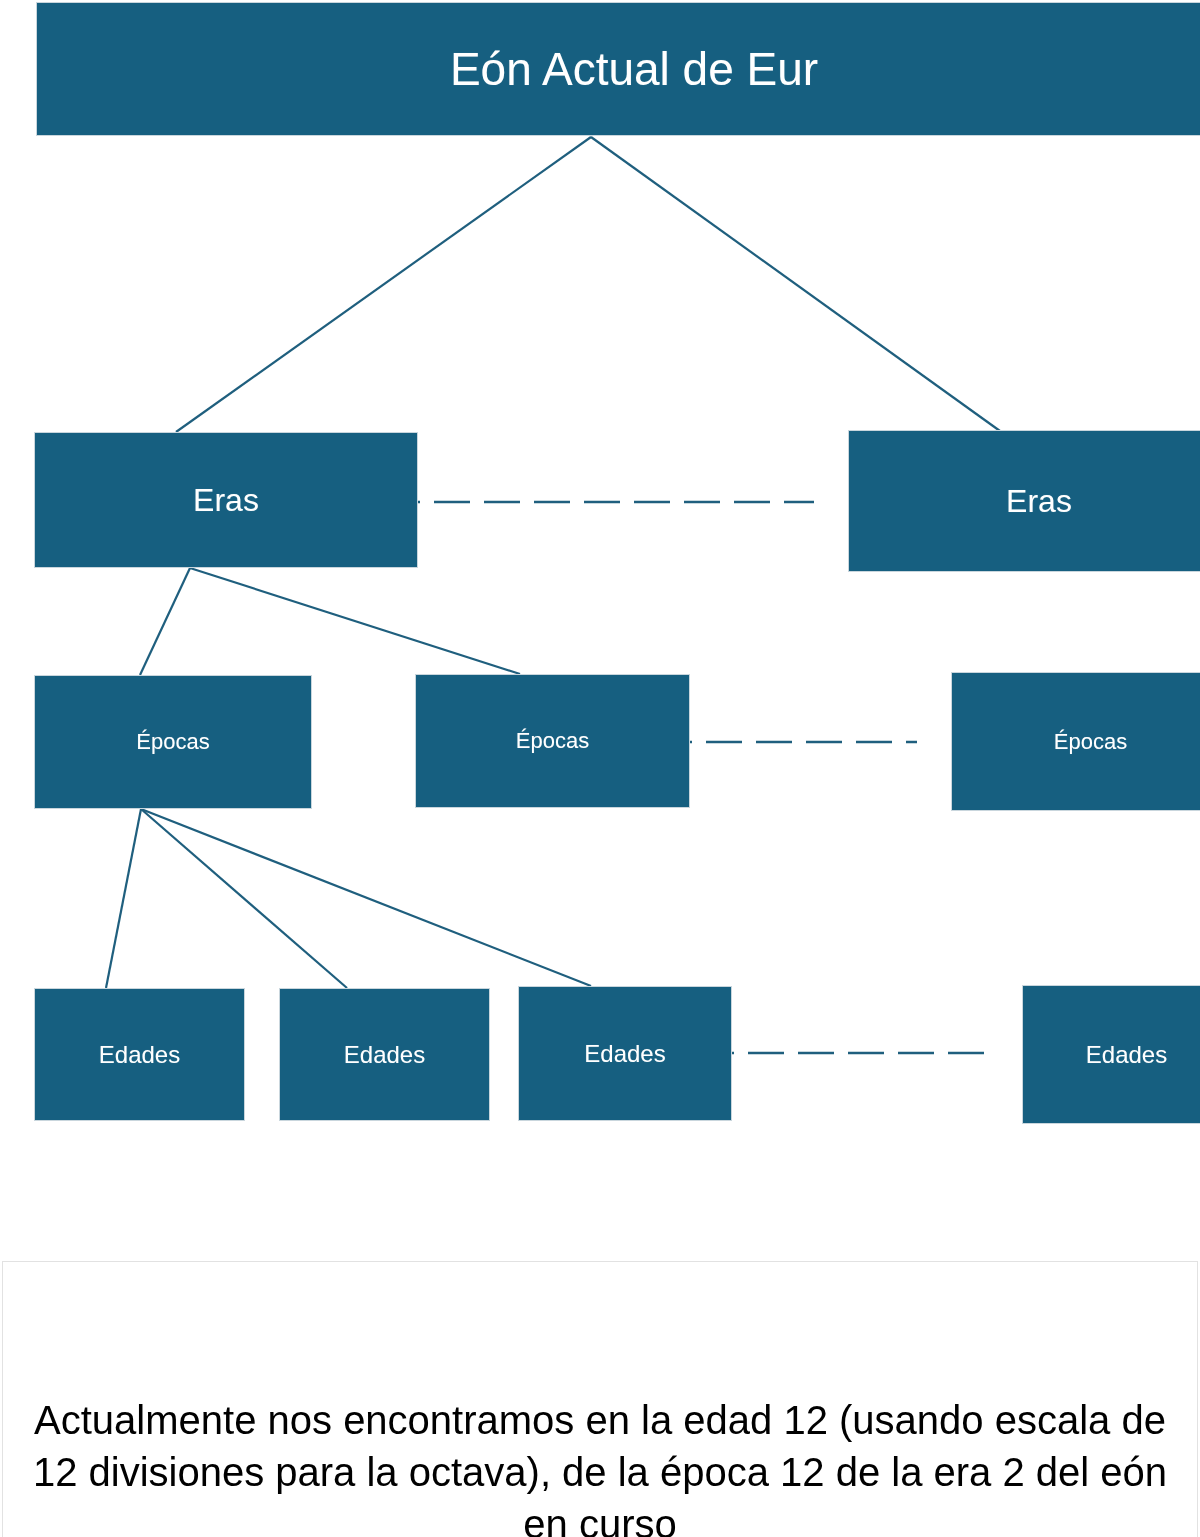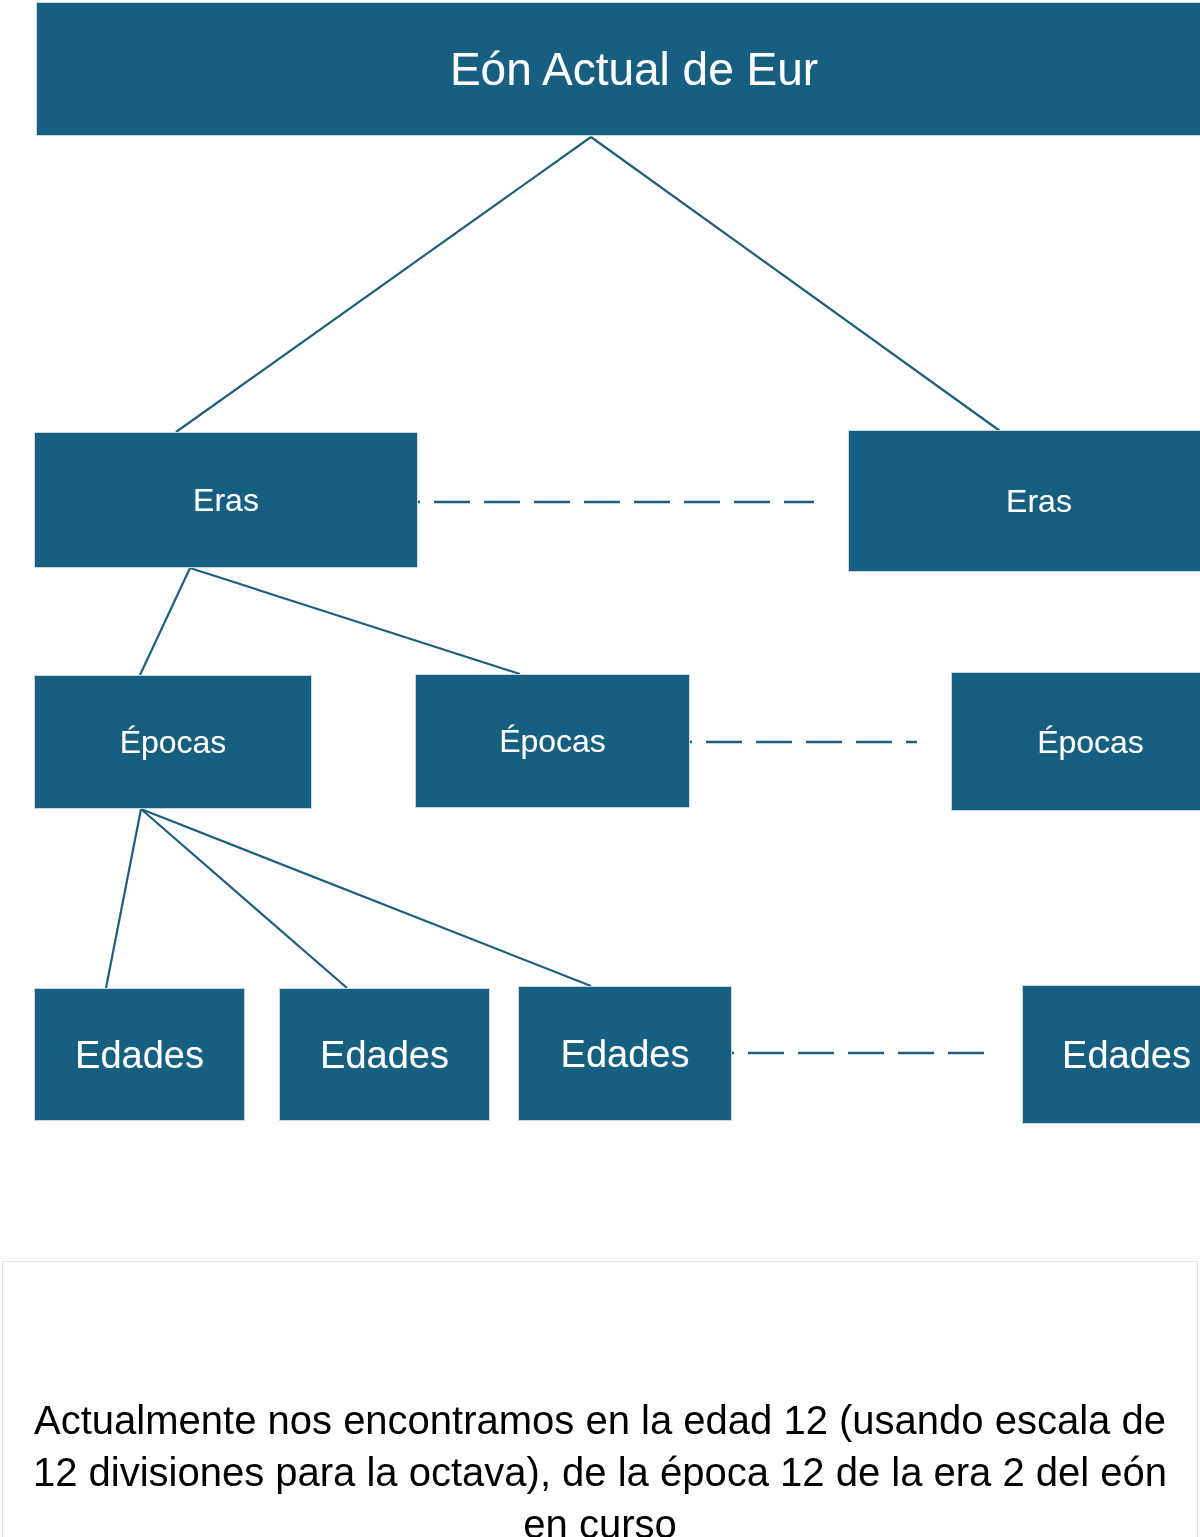--- a/index.html
+++ b/index.html
@@ -54,26 +54,26 @@
     height: 134px;
   }
   #node-root .label {
     font-size: 46px;
   }
   
   .tier-eras .label { font-size: 32px; }
   #node-era-1 { left: 0px;    top: 432px; width: 384px; height: 136px; }
   #node-era-2 { left: 814px;  top: 430px; width: 382px; height: 142px; }
   
-  .tier-epocas .label { font-size: 32px; }
+  .tier-epocas .label { font-size: 22px; }
   #node-epoca-1 { left: 0px;   top: 675px; width: 278px; height: 134px; }
   #node-epoca-2 { left: 381px; top: 674px; width: 275px; height: 134px; }
   #node-epoca-3 { left: 917px; top: 672px; width: 279px; height: 139px; }
   
-  .tier-edades .label { font-size: 38px; }
+  .tier-edades .label { font-size: 24px; }
   #node-edad-1 { left: 0px;   top: 988px; width: 211px; height: 133px; }
   #node-edad-2 { left: 245px; top: 988px; width: 211px; height: 133px; }
   #node-edad-3 { left: 484px; top: 986px; width: 214px; height: 135px; }
   #node-edad-4 { left: 988px; top: 985px; width: 209px; height: 139px; }
   
   #caption-panel {
     position: absolute;
     z-index: 2;
     left: 2px;
     top: 1261px;

